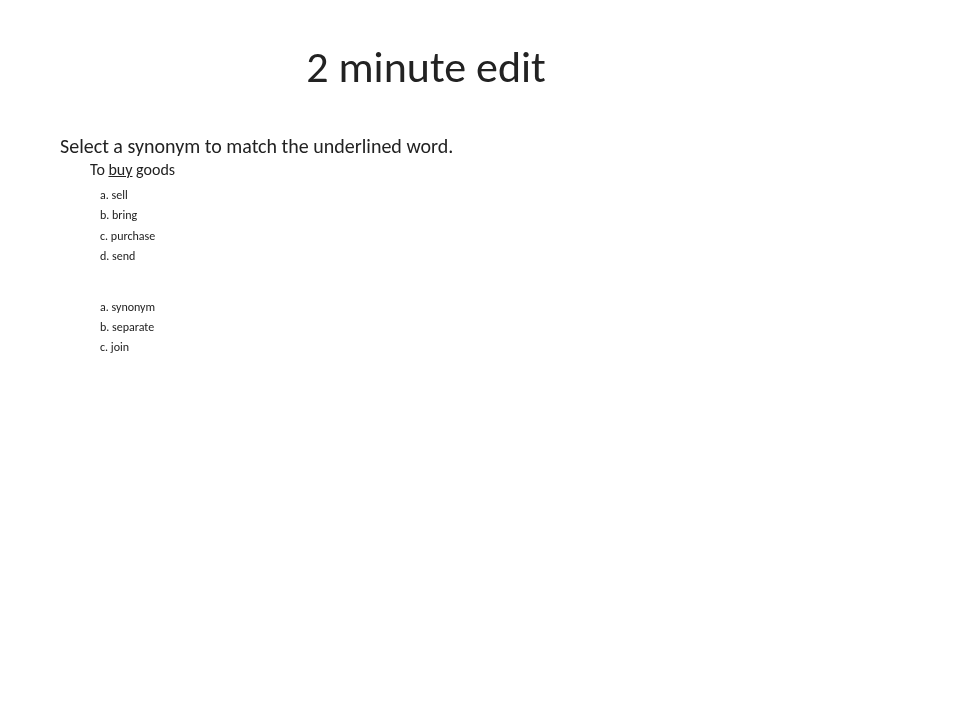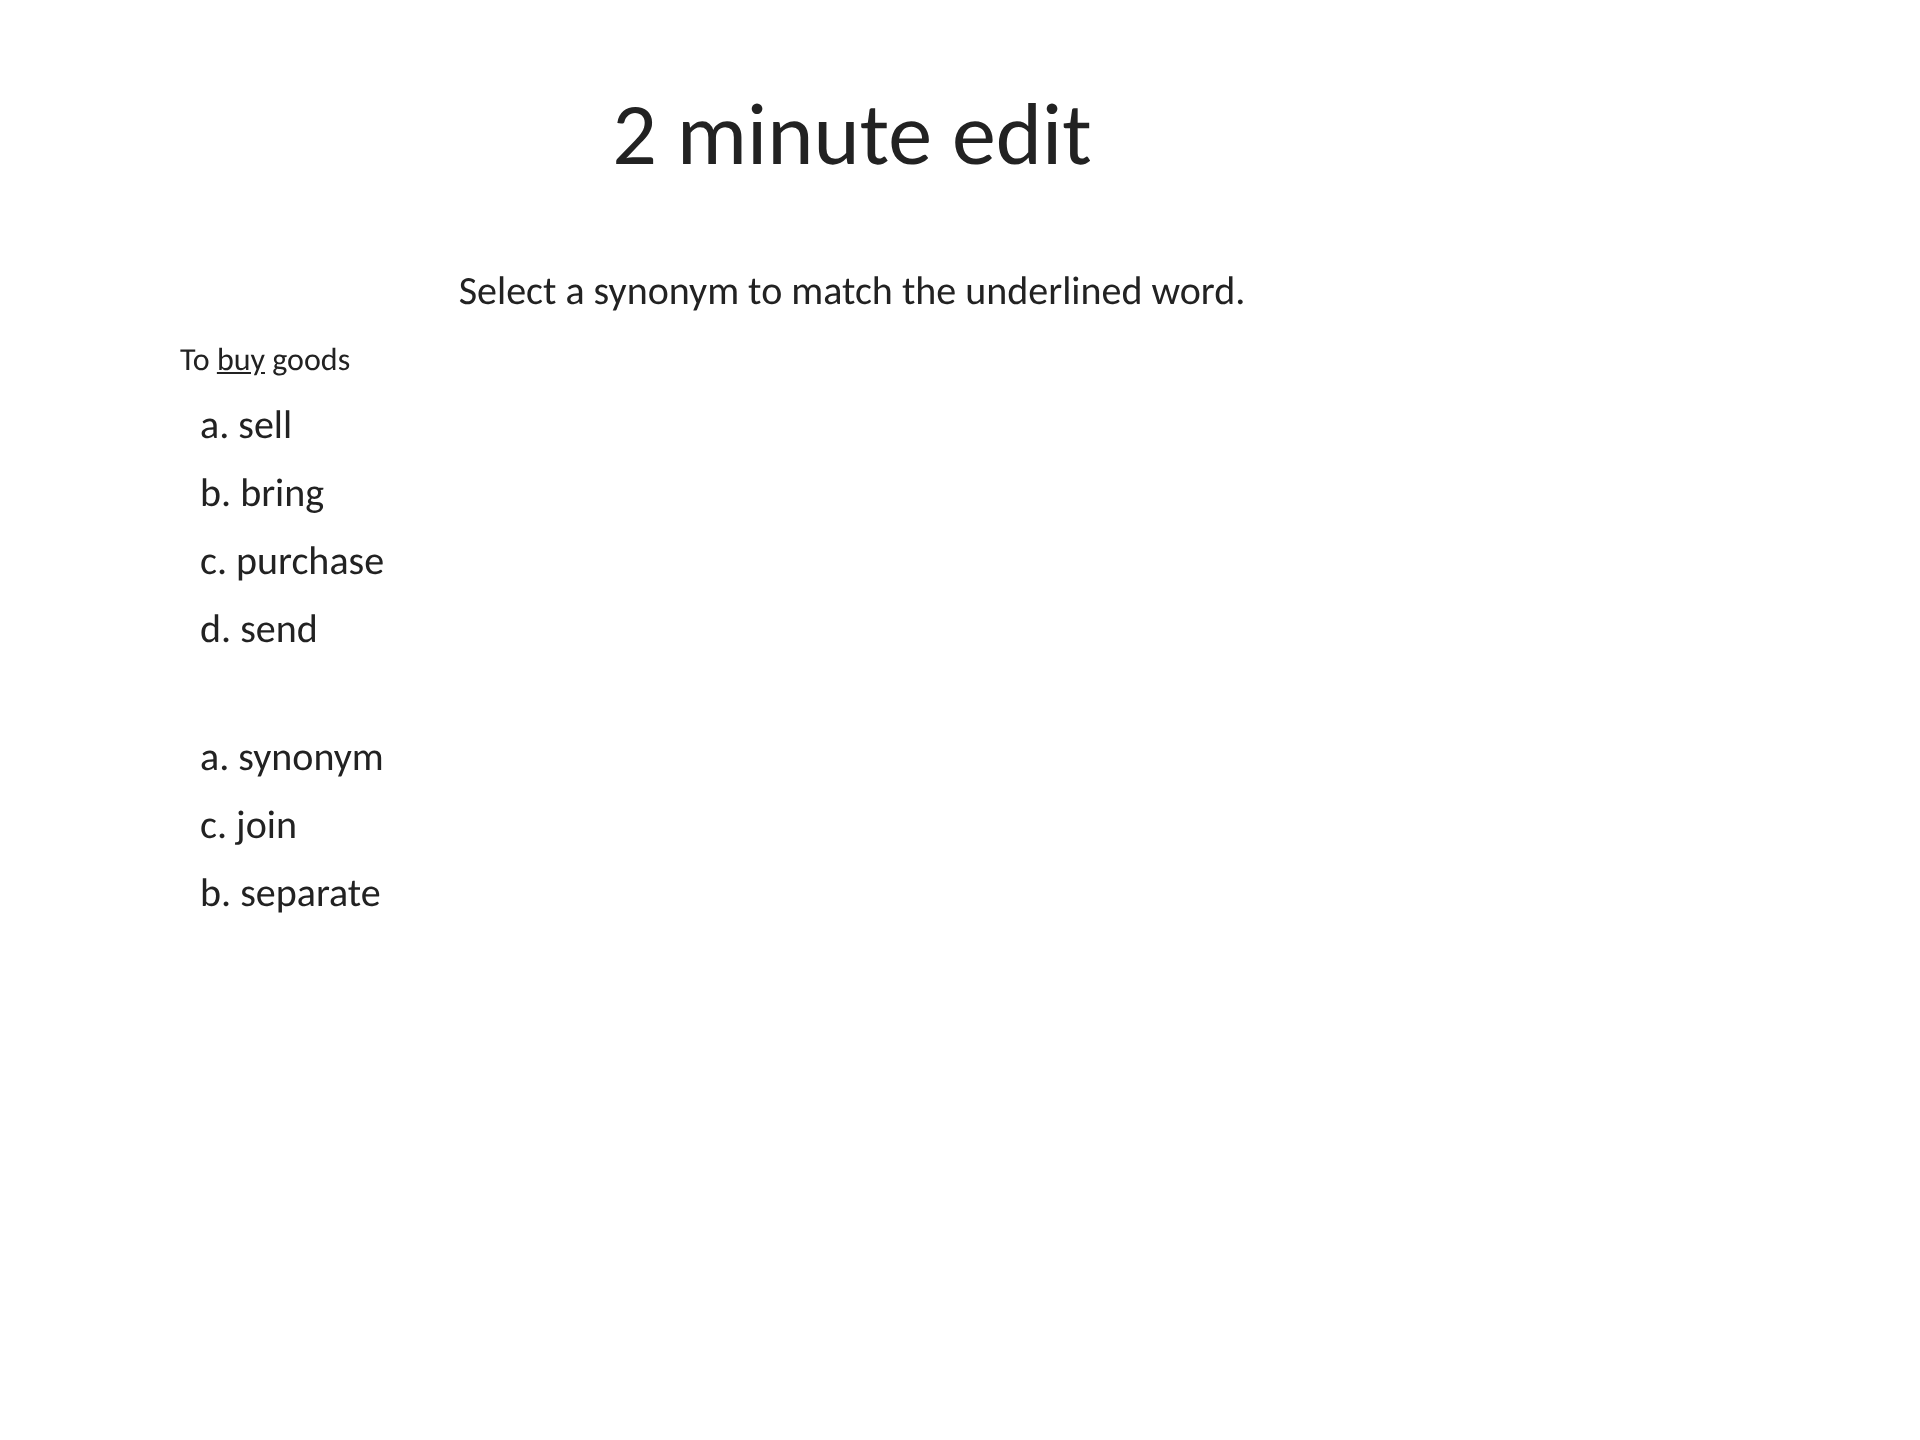--- a/index.html
+++ b/index.html
@@ -28,40 +28,39 @@
       text-align: center;
       font-size: 44px;
       font-weight: normal;
       color: #222222;
       margin-bottom: 40px;
       margin-top: 10px;
     }
 
     .instructions {
       font-size: 20px;
-      margin-bottom: 13px;
-      text-align: center;
+      margin-bottom: 2px;
     }
 
     .question-block {
       margin-bottom: 30px;
       margin-left: 30px;
     }
 
     .question-text {
       font-size: 16px;
       margin-bottom: 6px;
     }
 
     .underlined {
       text-decoration: underline;
     }
 
     .option {
-      font-size: 20px;
+      font-size: 12px;
       margin-left: 10px;
       line-height: 1.7;
     }
   </style>
 </head>
 <body>
 
 <div class="page">
 
   <h1 class="title">2 minute edit</h1>
@@ -73,17 +72,17 @@
       <span>To </span><span class="underlined">buy</span><span> goods</span>
     </div>
     <div class="option">a. <span>sell</span></div>
     <div class="option">b. <span>bring</span></div>
     <div class="option">c. <span>purchase</span></div>
     <div class="option">d. <span>send</span></div>
   </div>
 
   <div class="question-block">
     <div class="option">a. <span>synonym</span></div>
+    <div class="option">b. <span>separate</span></div>
     <div class="option">c. <span>join</span></div>
-    <div class="option">b. <span>separate</span></div>
   </div>
 
 </div>
 
 </body></html>

